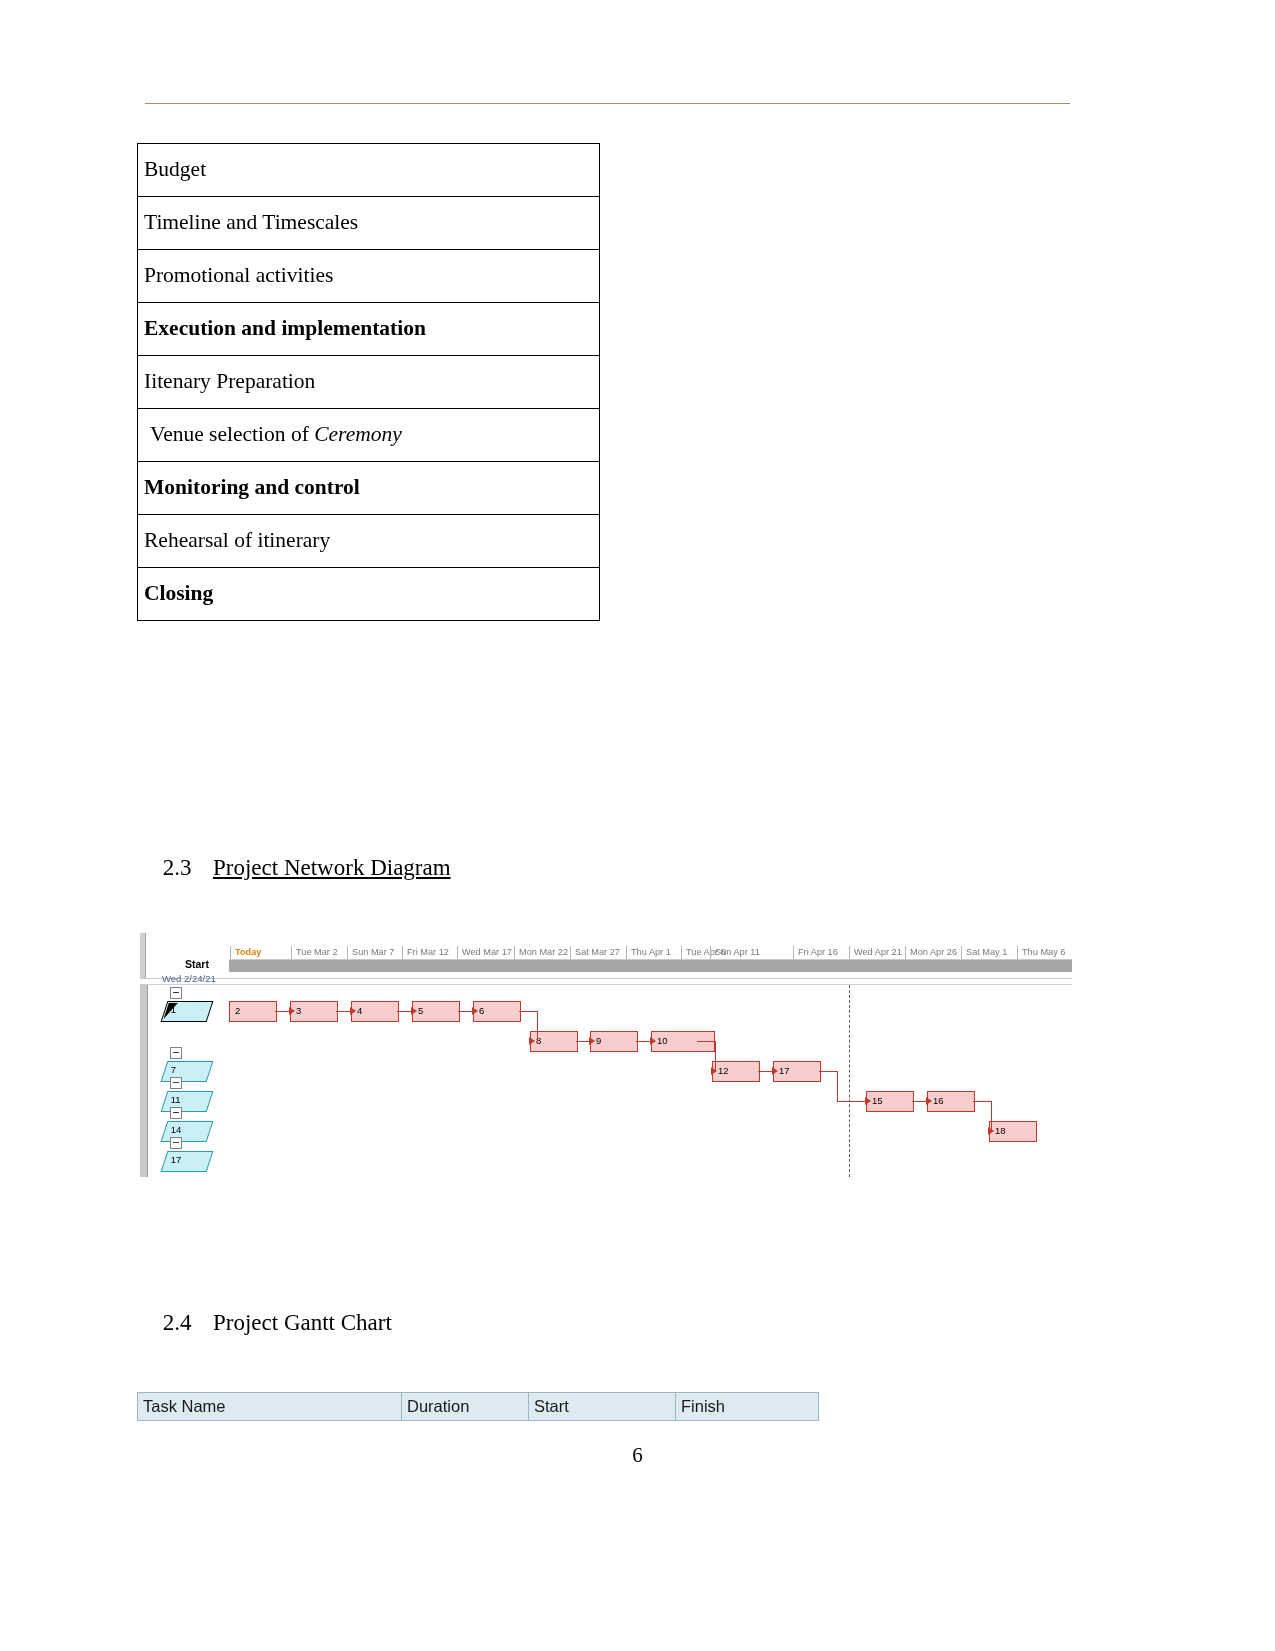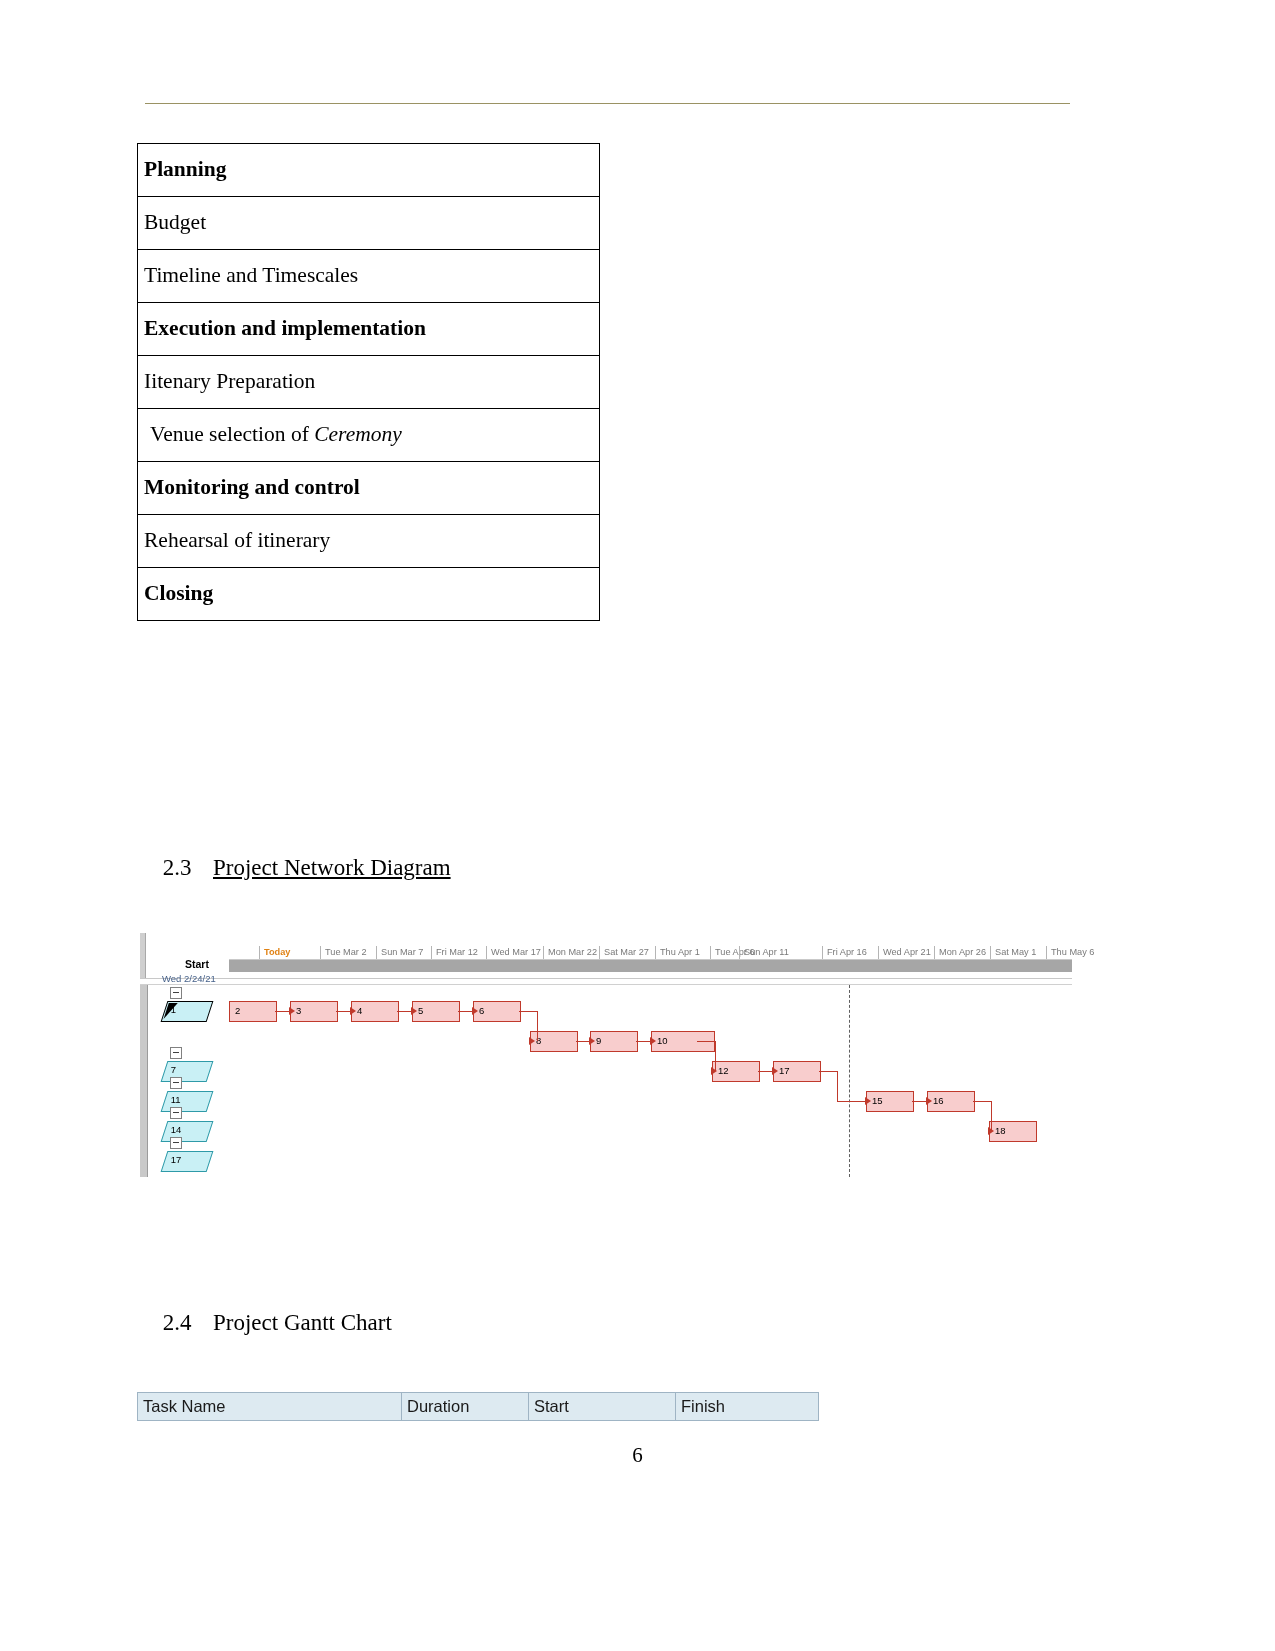--- a/index.html
+++ b/index.html
@@ -101,21 +101,20 @@
   .nw-tick {
     position: absolute;
     top: 0;
     font-size: 9.2px;
     color: #7a7a7a;
     white-space: nowrap;
     padding-left: 4px;
     border-left: 1px solid #b5b5b5;
     height: 14px;
     line-height: 13px;
-    margin-left: 29px;
   }
   .nw-tick.today {
     color: #e08214;
     font-weight: bold;
   }
   .nw-startbar {
     position: absolute;
     left: 89px;
     top: 26px;
     width: 843px;
@@ -266,27 +265,27 @@
   }
 </style>
 </head>
 <body>
 
 <div class="top-rule"></div>
 
 <table class="wbs-table">
   <tbody id="wbs-body">
       <tr>
-        <td class="bold"><span>Planning</span></td>
-      </tr>
-      <tr>
         <td><span>Budget</span></td>
       </tr>
       <tr>
         <td><span>Timeline and Timescales</span></td>
+      </tr>
+      <tr>
+        <td><span>Promotional activities</span></td>
       </tr>
       <tr>
         <td class="bold"><span>Execution and implementation</span></td>
       </tr>
       <tr>
         <td><span>Iitenary Preparation</span></td>
       </tr>
       <tr>
         <td class=" indent"><span>Venue selection of </span><span class="ital">Ceremony</span></td>
       </tr>

